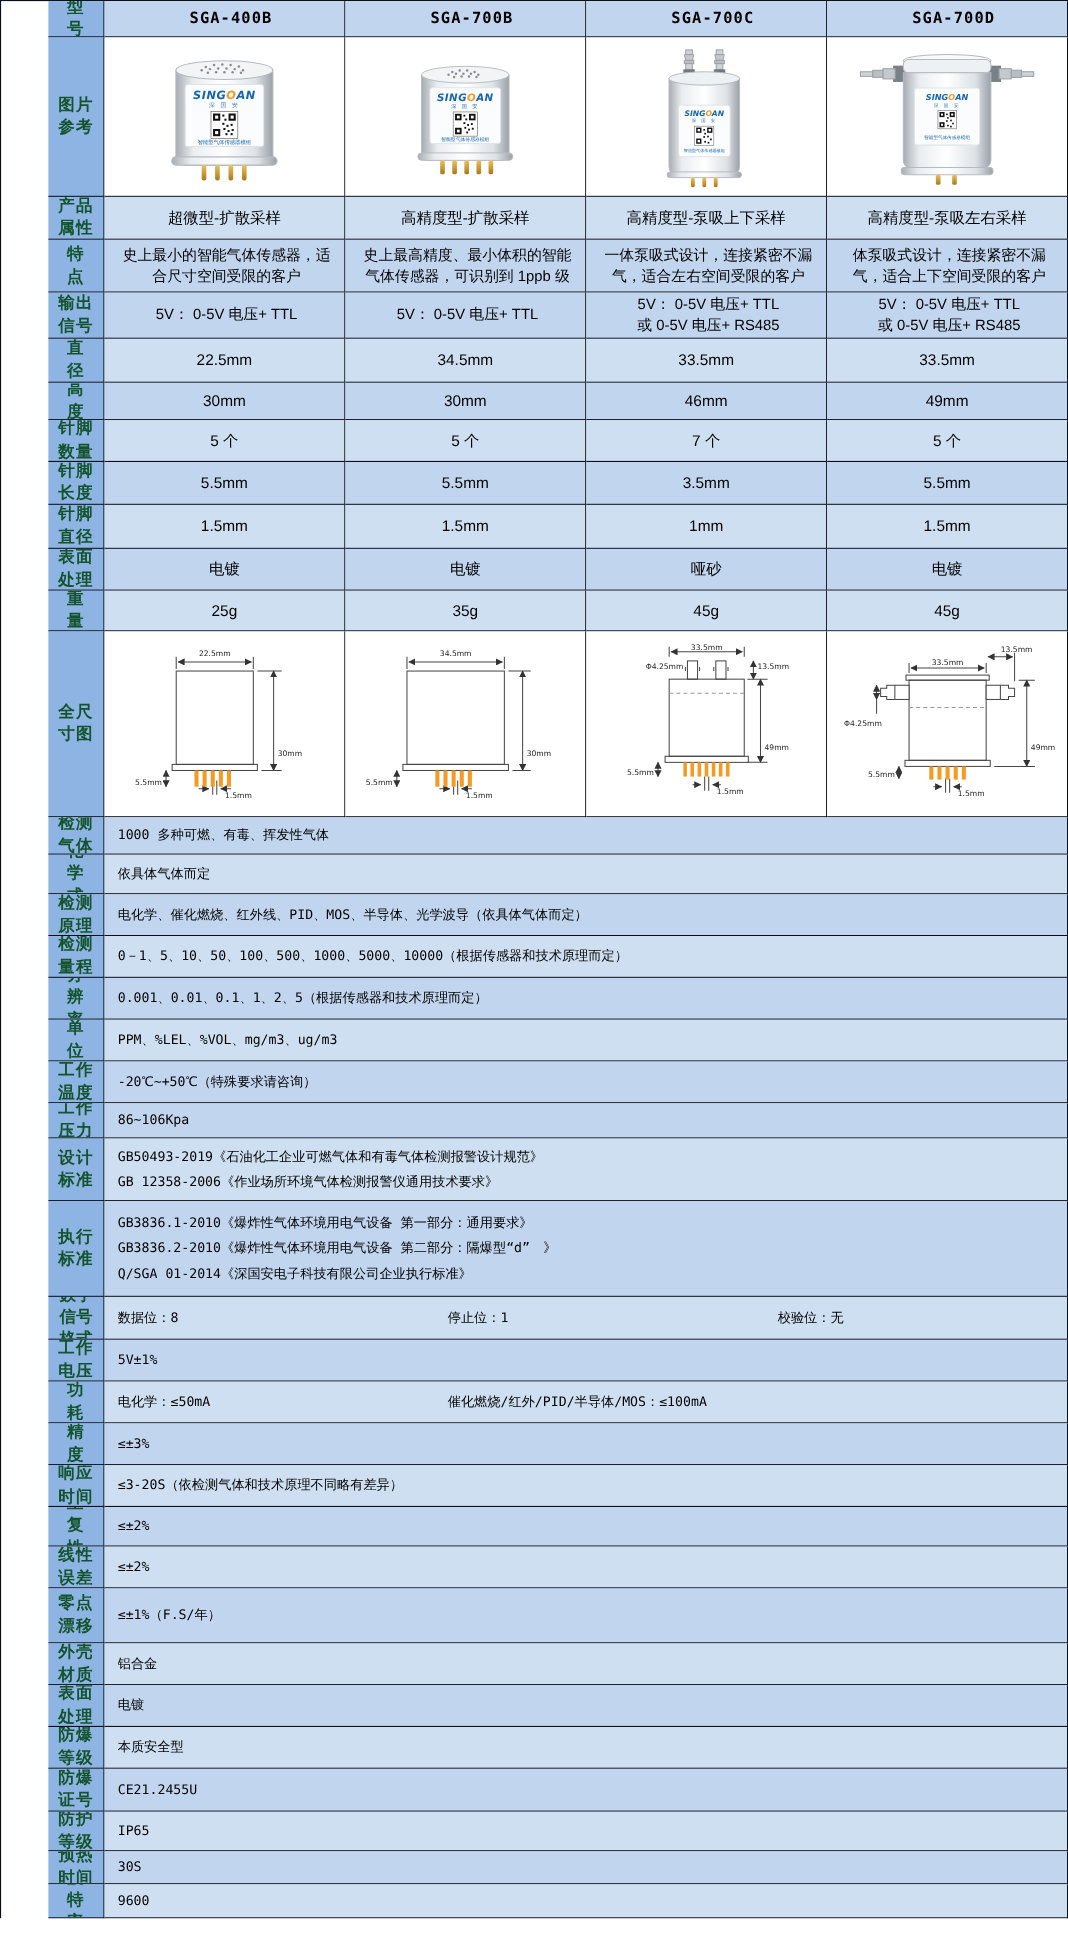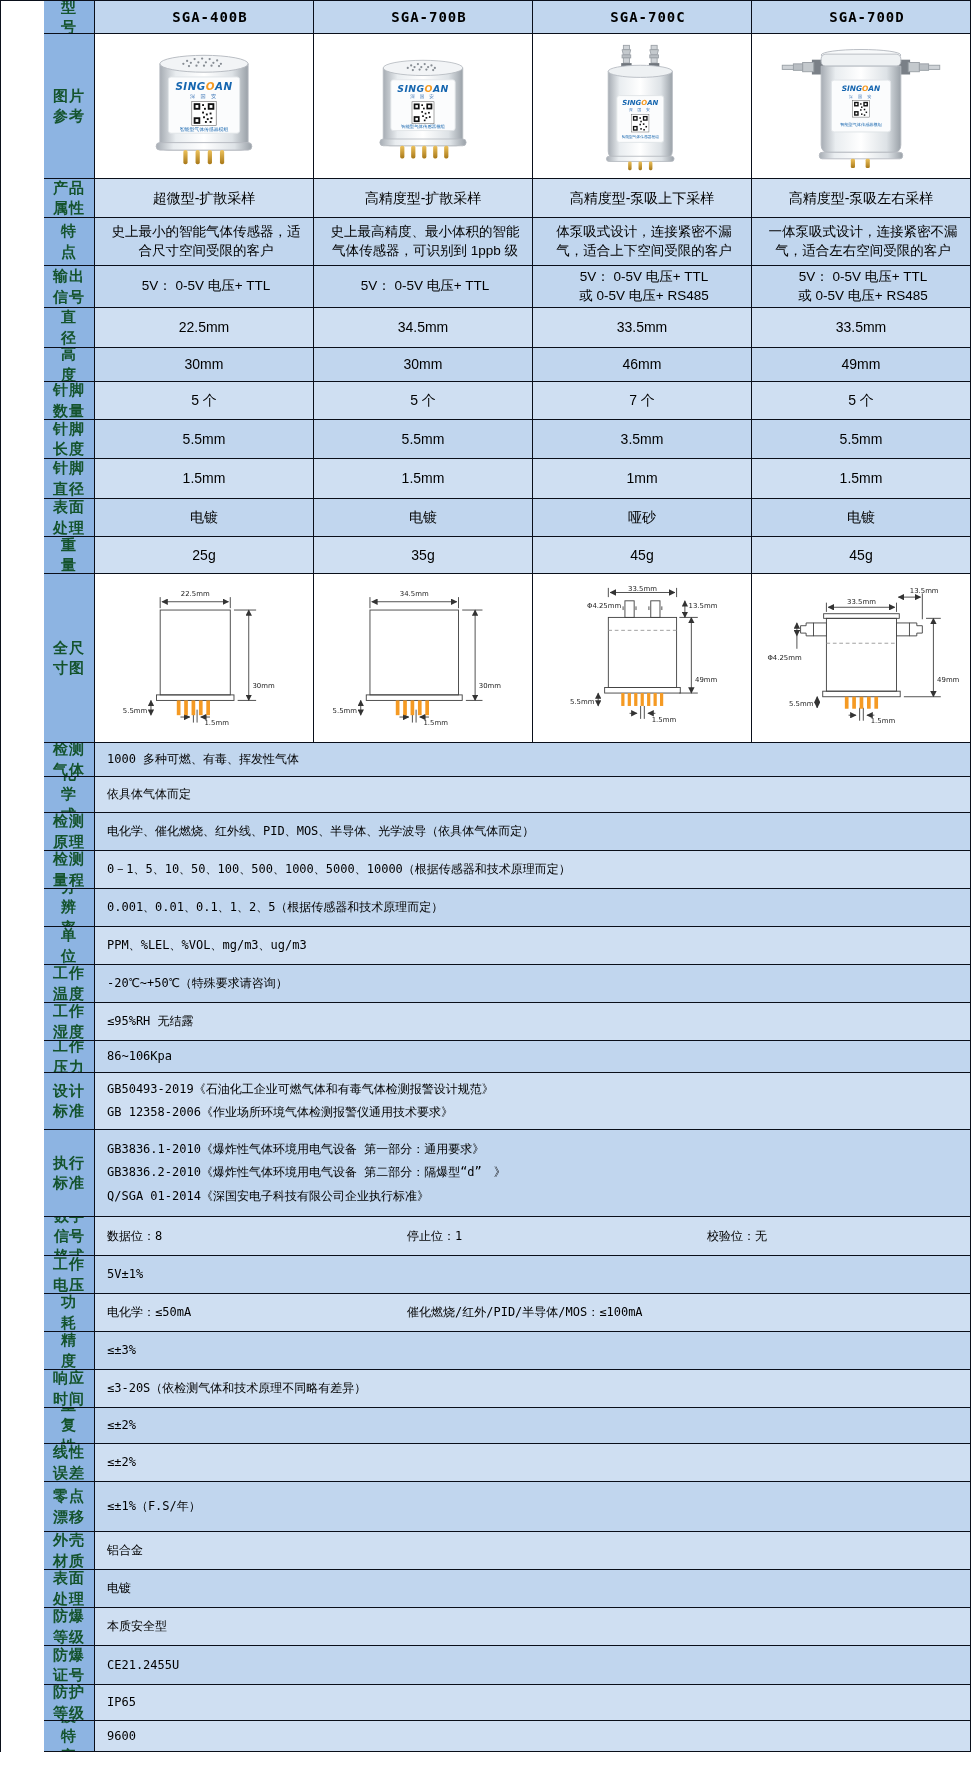--- a/index.html
+++ b/index.html
@@ -276,22 +276,22 @@
     <div class="cell bgA">超微型-扩散采样</div>
     <div class="cell bgA">高精度型-扩散采样</div>
     <div class="cell bgA">高精度型-泵吸上下采样</div>
     <div class="cell bgA">高精度型-泵吸左右采样</div>
   </div>
 
   <div class="row" style="height:48px">
     <div class="cell label">特　点</div>
     <div class="cell bgB small">史上最小的智能气体传感器，适合尺寸空间受限的客户</div>
     <div class="cell bgB small">史上最高精度、最小体积的智能气体传感器，可识别到 1ppb 级</div>
+    <div class="cell bgB small">一体泵吸式设计，连接紧密不漏气，适合左右空间受限的客户</div>
     <div class="cell bgB small">体泵吸式设计，连接紧密不漏气，适合上下空间受限的客户</div>
-    <div class="cell bgB small">一体泵吸式设计，连接紧密不漏气，适合左右空间受限的客户</div>
   </div>
 
   <div class="row" style="height:42px">
     <div class="cell label">输出信号</div>
     <div class="cell bgB small">5V： 0-5V 电压+ TTL</div>
     <div class="cell bgB small">5V： 0-5V 电压+ TTL</div>
     <div class="cell bgB small ml">5V： 0-5V 电压+ TTL
 或 0-5V 电压+ RS485</div>
     <div class="cell bgB small ml">5V： 0-5V 电压+ TTL
 或 0-5V 电压+ RS485</div>
@@ -526,24 +526,20 @@
     <div class="cell bgB left spec">0.001、0.01、0.1、1、2、5（根据传感器和技术原理而定）</div>
   </div>
   <div class="row full" style="height:38px">
     <div class="cell label">单　位</div>
     <div class="cell bgA left spec">PPM、%LEL、%VOL、mg/m3、ug/m3</div>
   </div>
   <div class="row full" style="height:38px">
     <div class="cell label">工作温度</div>
     <div class="cell bgB left spec">-20℃~+50℃（特殊要求请咨询）</div>
   </div>
-  <div class="row full" style="height:38px">
-    <div class="cell label">工作湿度</div>
-    <div class="cell bgA left spec">≤95%RH 无结露</div>
-  </div>
   <div class="row full" style="height:32px">
     <div class="cell label">工作压力</div>
     <div class="cell bgB left spec">86~106Kpa</div>
   </div>
   <div class="row full" style="height:57px">
     <div class="cell label">设计标准</div>
     <div class="cell bgA left spec ml">GB50493-2019《石油化工企业可燃气体和有毒气体检测报警设计规范》
 GB 12358-2006《作业场所环境气体检测报警仪通用技术要求》</div>
   </div>
   <div class="row full" style="height:87px">
@@ -604,18 +600,22 @@
     <div class="cell bgA left spec">本质安全型</div>
   </div>
   <div class="row full" style="height:39px">
     <div class="cell label">防爆证号</div>
     <div class="cell bgB left spec">CE21.2455U</div>
   </div>
   <div class="row full" style="height:36px">
     <div class="cell label">防护等级</div>
     <div class="cell bgA left spec">IP65</div>
   </div>
+  <div class="row full" style="height:30px">
+    <div class="cell label">预热时间</div>
+    <div class="cell bgB left spec">30S</div>
+  </div>
   <div class="row full" style="height:31px">
     <div class="cell label">波 特 率</div>
     <div class="cell bgA left spec">9600</div>
   </div>
 
 </div>
 
 </body></html>

